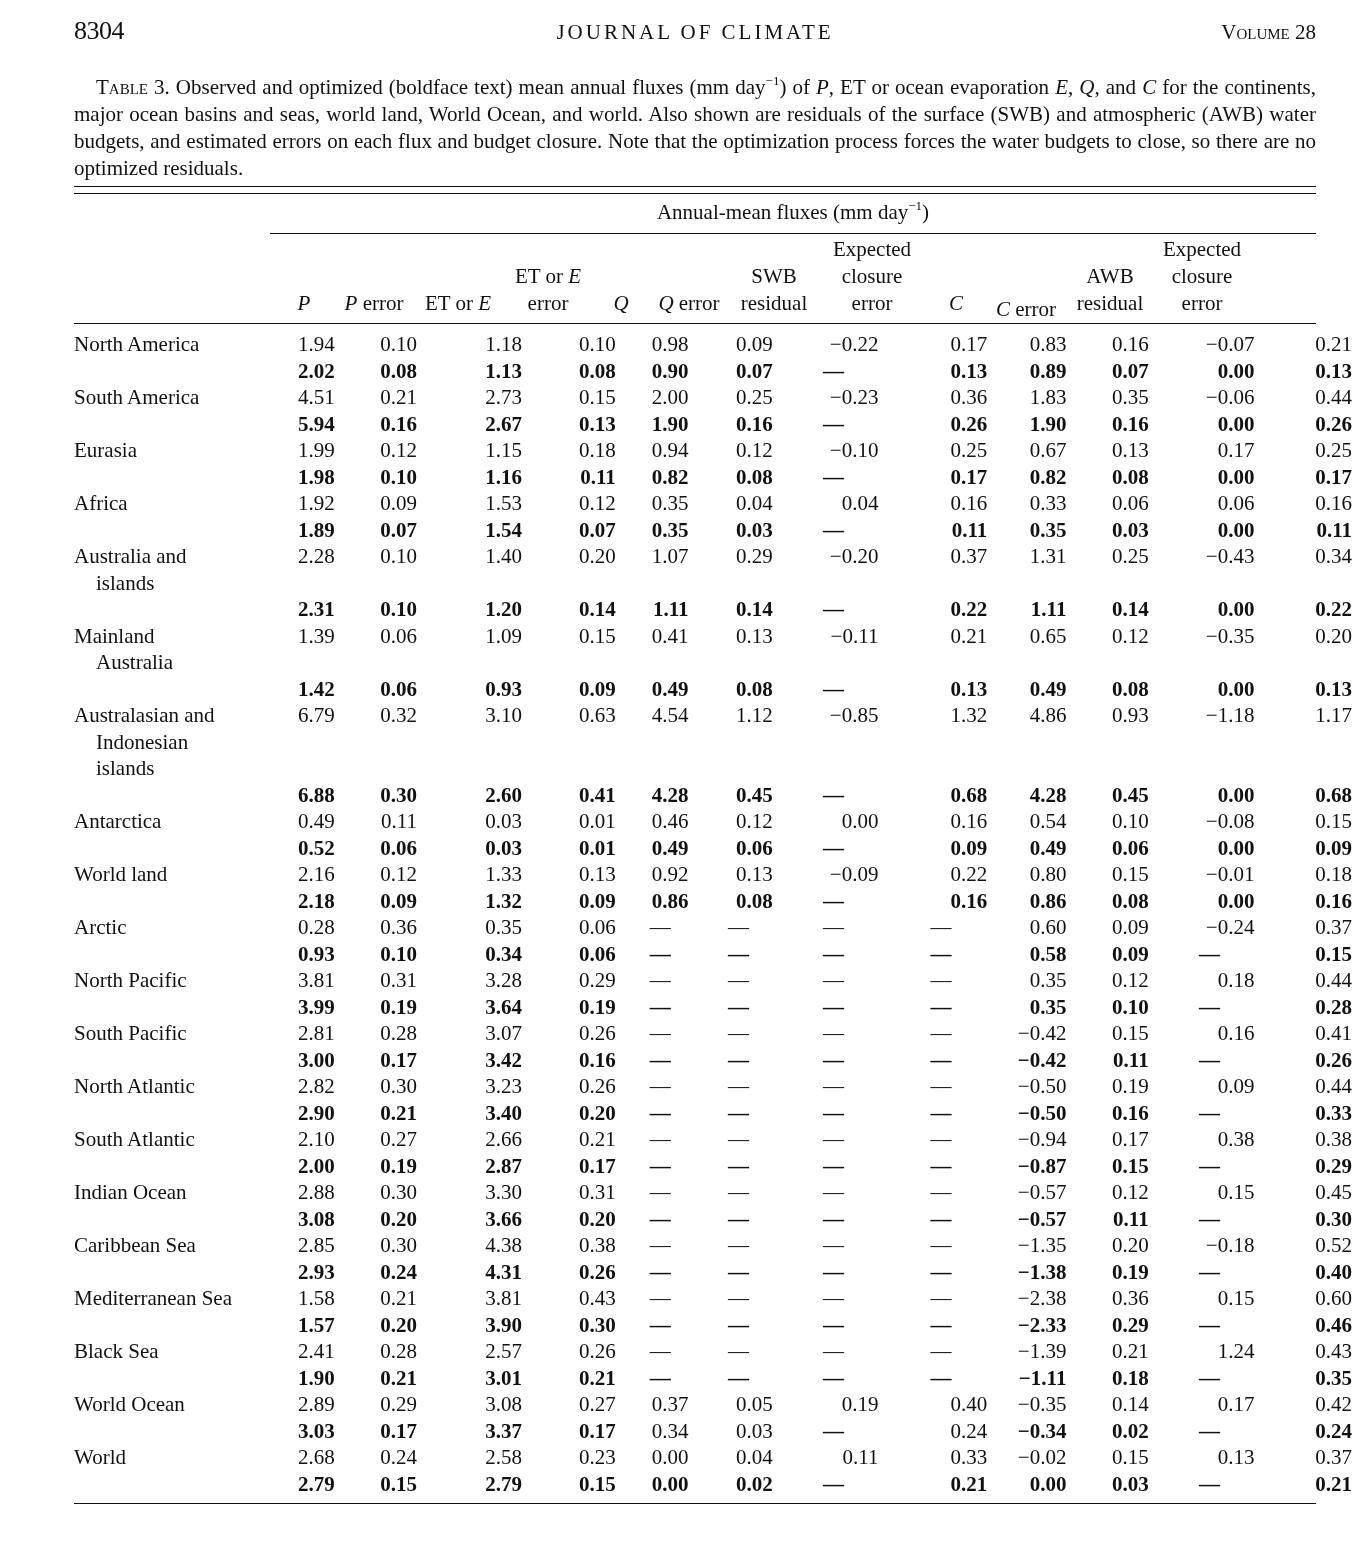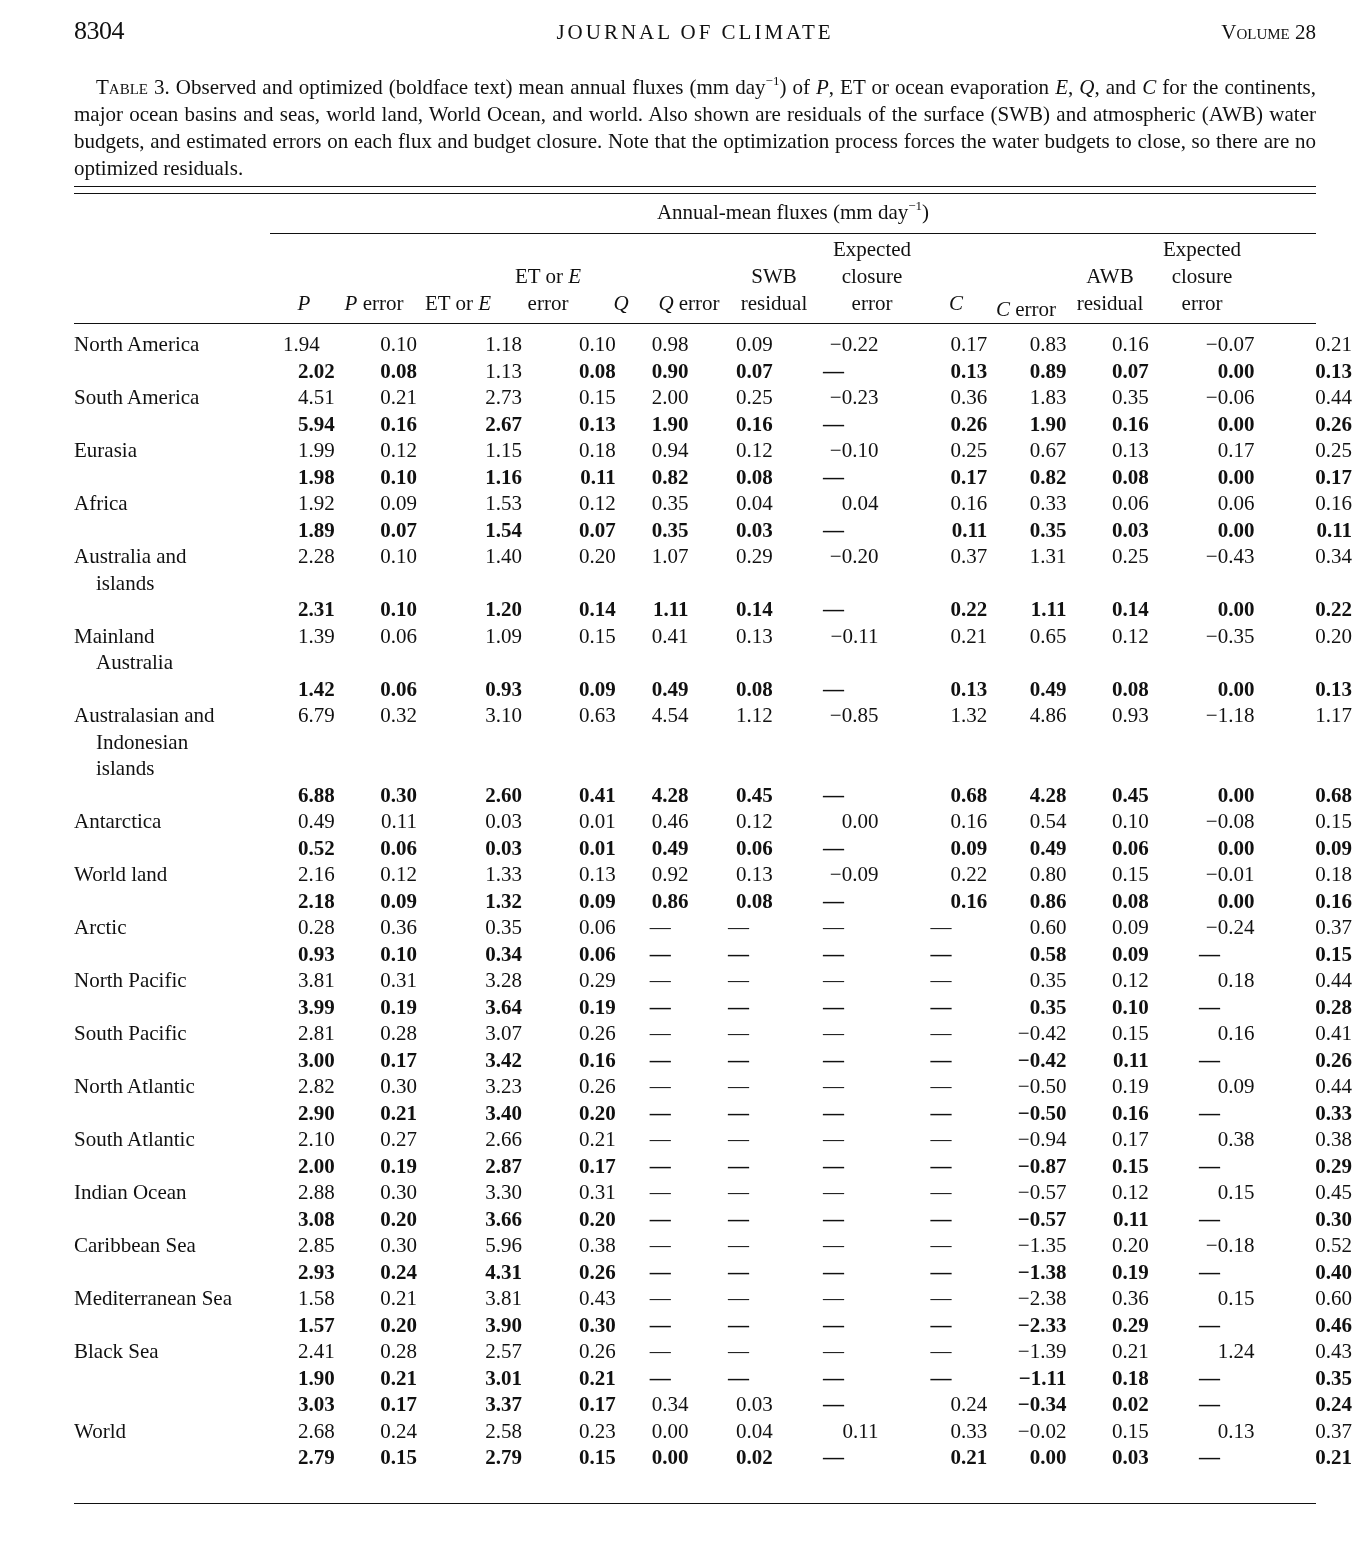--- a/index.html
+++ b/index.html
@@ -77,38 +77,38 @@
   </div>
 
 <div class="rule" style="top:323px;"></div>
 
 <table class="data" id="datatable">
     <tbody id="tbody">
       <tr class="obs">
         <td class="lbl">
           <div>North America</div>
         </td>
-        <td class="num" style="width: 68px; padding-right: 12px; text-align: center;">1.94</td>
+        <td class="num" style="width: 68px; padding-right: 12px;">1.94</td>
         <td class="num" style="width: 72px; padding-right: 12px;">0.10</td>
         <td class="num" style="width: 96px; padding-right: 12px;">1.18</td>
         <td class="num" style="width: 84px; padding-right: 12px;">0.10</td>
         <td class="num" style="width: 62px; padding-right: 12px;">0.98</td>
         <td class="num" style="width: 74px; padding-right: 12px;">0.09</td>
         <td class="num" style="width: 96px; padding-right: 12px;">−0.22</td>
         <td class="num" style="width: 100px; padding-right: 12px;">0.17</td>
         <td class="num" style="width: 68px; padding-right: 12px;">0.83</td>
         <td class="num" style="width: 72px; padding-right: 12px;">0.16</td>
         <td class="num" style="width: 96px; padding-right: 12px;">−0.07</td>
         <td class="num" style="width: 88px; padding-right: 12px;">0.21</td>
       </tr>
       <tr class="opt">
         <td class="lbl"></td>
         <td class="num" style="width: 68px; padding-right: 12px; font-weight: bold;">2.02</td>
         <td class="num" style="width: 72px; padding-right: 12px; font-weight: bold;">0.08</td>
-        <td class="num" style="width: 96px; padding-right: 12px; font-weight: normal;">1.13</td>
+        <td class="num" style="width: 96px; padding-right: 12px; font-weight: bold;">1.13</td>
         <td class="num" style="width: 84px; padding-right: 12px; font-weight: bold;">0.08</td>
         <td class="num" style="width: 62px; padding-right: 12px; font-weight: bold;">0.90</td>
         <td class="num" style="width: 74px; padding-right: 12px; font-weight: bold;">0.07</td>
         <td class="dash" style="width: 96px; padding-right: 8px; font-weight: bold;">—</td>
         <td class="num" style="width: 100px; padding-right: 12px; font-weight: bold;">0.13</td>
         <td class="num" style="width: 68px; padding-right: 12px; font-weight: bold;">0.89</td>
         <td class="num" style="width: 72px; padding-right: 12px; font-weight: bold;">0.07</td>
         <td class="num" style="width: 96px; padding-right: 12px; font-weight: bold;">0.00</td>
         <td class="num" style="width: 88px; padding-right: 12px; font-weight: bold;">0.13</td>
       </tr>
@@ -563,21 +563,21 @@
         <td class="num" style="width: 72px; padding-right: 12px; font-weight: bold;">0.11</td>
         <td class="dash" style="width: 96px; padding-right: 8px; font-weight: bold;">—</td>
         <td class="num" style="width: 88px; padding-right: 12px; font-weight: bold;">0.30</td>
       </tr>
       <tr class="obs">
         <td class="lbl">
           <div>Caribbean Sea</div>
         </td>
         <td class="num" style="width: 68px; padding-right: 12px;">2.85</td>
         <td class="num" style="width: 72px; padding-right: 12px;">0.30</td>
-        <td class="num" style="width: 96px; padding-right: 12px;">5.96</td>
+        <td class="num" style="width: 96px; padding-right: 12px;">4.38</td>
         <td class="num" style="width: 84px; padding-right: 12px;">0.38</td>
         <td class="dash" style="width: 62px; padding-right: 8px;">—</td>
         <td class="dash" style="width: 74px; padding-right: 8px;">—</td>
         <td class="dash" style="width: 96px; padding-right: 8px;">—</td>
         <td class="dash" style="width: 100px; padding-right: 8px;">—</td>
         <td class="num" style="width: 68px; padding-right: 12px;">−1.35</td>
         <td class="num" style="width: 72px; padding-right: 12px;">0.20</td>
         <td class="num" style="width: 96px; padding-right: 12px;">−0.18</td>
         <td class="num" style="width: 88px; padding-right: 12px;">0.52</td>
       </tr>
@@ -652,20 +652,37 @@
         <td class="num" style="width: 96px; padding-right: 12px; font-weight: bold;">3.01</td>
         <td class="num" style="width: 84px; padding-right: 12px; font-weight: bold;">0.21</td>
         <td class="dash" style="width: 62px; padding-right: 8px; font-weight: bold;">—</td>
         <td class="dash" style="width: 74px; padding-right: 8px; font-weight: bold;">—</td>
         <td class="dash" style="width: 96px; padding-right: 8px; font-weight: bold;">—</td>
         <td class="dash" style="width: 100px; padding-right: 8px; font-weight: bold;">—</td>
         <td class="num" style="width: 68px; padding-right: 12px; font-weight: bold;">−1.11</td>
         <td class="num" style="width: 72px; padding-right: 12px; font-weight: bold;">0.18</td>
         <td class="dash" style="width: 96px; padding-right: 8px; font-weight: bold;">—</td>
         <td class="num" style="width: 88px; padding-right: 12px; font-weight: bold;">0.35</td>
+      </tr>
+      <tr class="obs">
+        <td class="lbl">
+          <div>World Ocean</div>
+        </td>
+        <td class="num" style="width: 68px; padding-right: 12px;">2.89</td>
+        <td class="num" style="width: 72px; padding-right: 12px;">0.29</td>
+        <td class="num" style="width: 96px; padding-right: 12px;">3.08</td>
+        <td class="num" style="width: 84px; padding-right: 12px;">0.27</td>
+        <td class="num" style="width: 62px; padding-right: 12px;">0.37</td>
+        <td class="num" style="width: 74px; padding-right: 12px;">0.05</td>
+        <td class="num" style="width: 96px; padding-right: 12px;">0.19</td>
+        <td class="num" style="width: 100px; padding-right: 12px;">0.40</td>
+        <td class="num" style="width: 68px; padding-right: 12px;">−0.35</td>
+        <td class="num" style="width: 72px; padding-right: 12px;">0.14</td>
+        <td class="num" style="width: 96px; padding-right: 12px;">0.17</td>
+        <td class="num" style="width: 88px; padding-right: 12px;">0.42</td>
       </tr>
       <tr class="opt">
         <td class="lbl"></td>
         <td class="num" style="width: 68px; padding-right: 12px; font-weight: bold;">3.03</td>
         <td class="num" style="width: 72px; padding-right: 12px; font-weight: bold;">0.17</td>
         <td class="num" style="width: 96px; padding-right: 12px; font-weight: bold;">3.37</td>
         <td class="num" style="width: 84px; padding-right: 12px; font-weight: bold;">0.17</td>
         <td class="num" style="width: 62px; padding-right: 12px; font-weight: normal;">0.34</td>
         <td class="num" style="width: 74px; padding-right: 12px; font-weight: normal;">0.03</td>
         <td class="dash" style="width: 96px; padding-right: 8px; font-weight: bold;">—</td>

